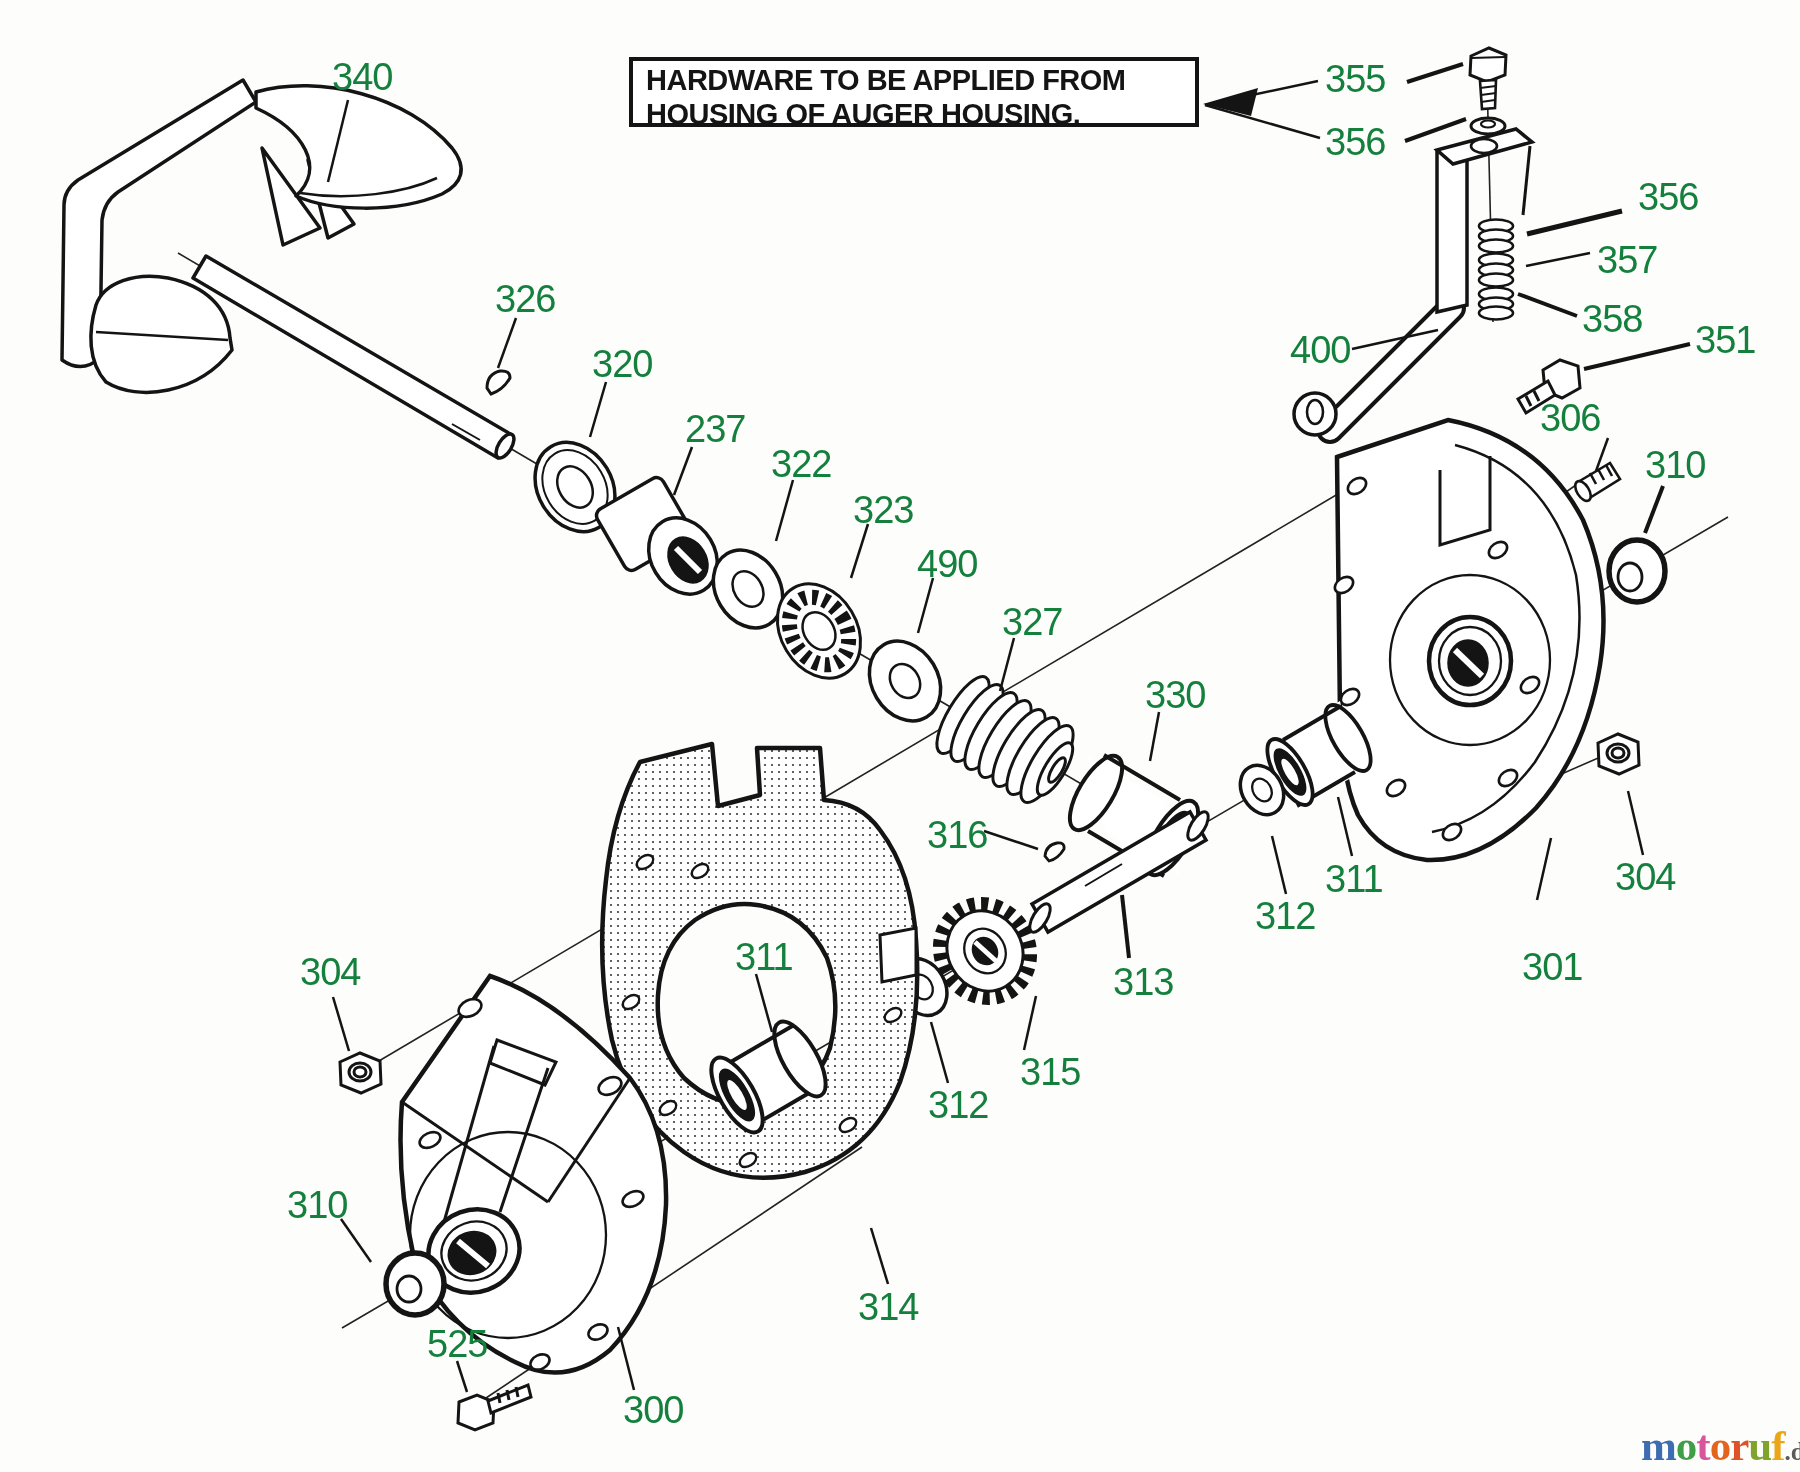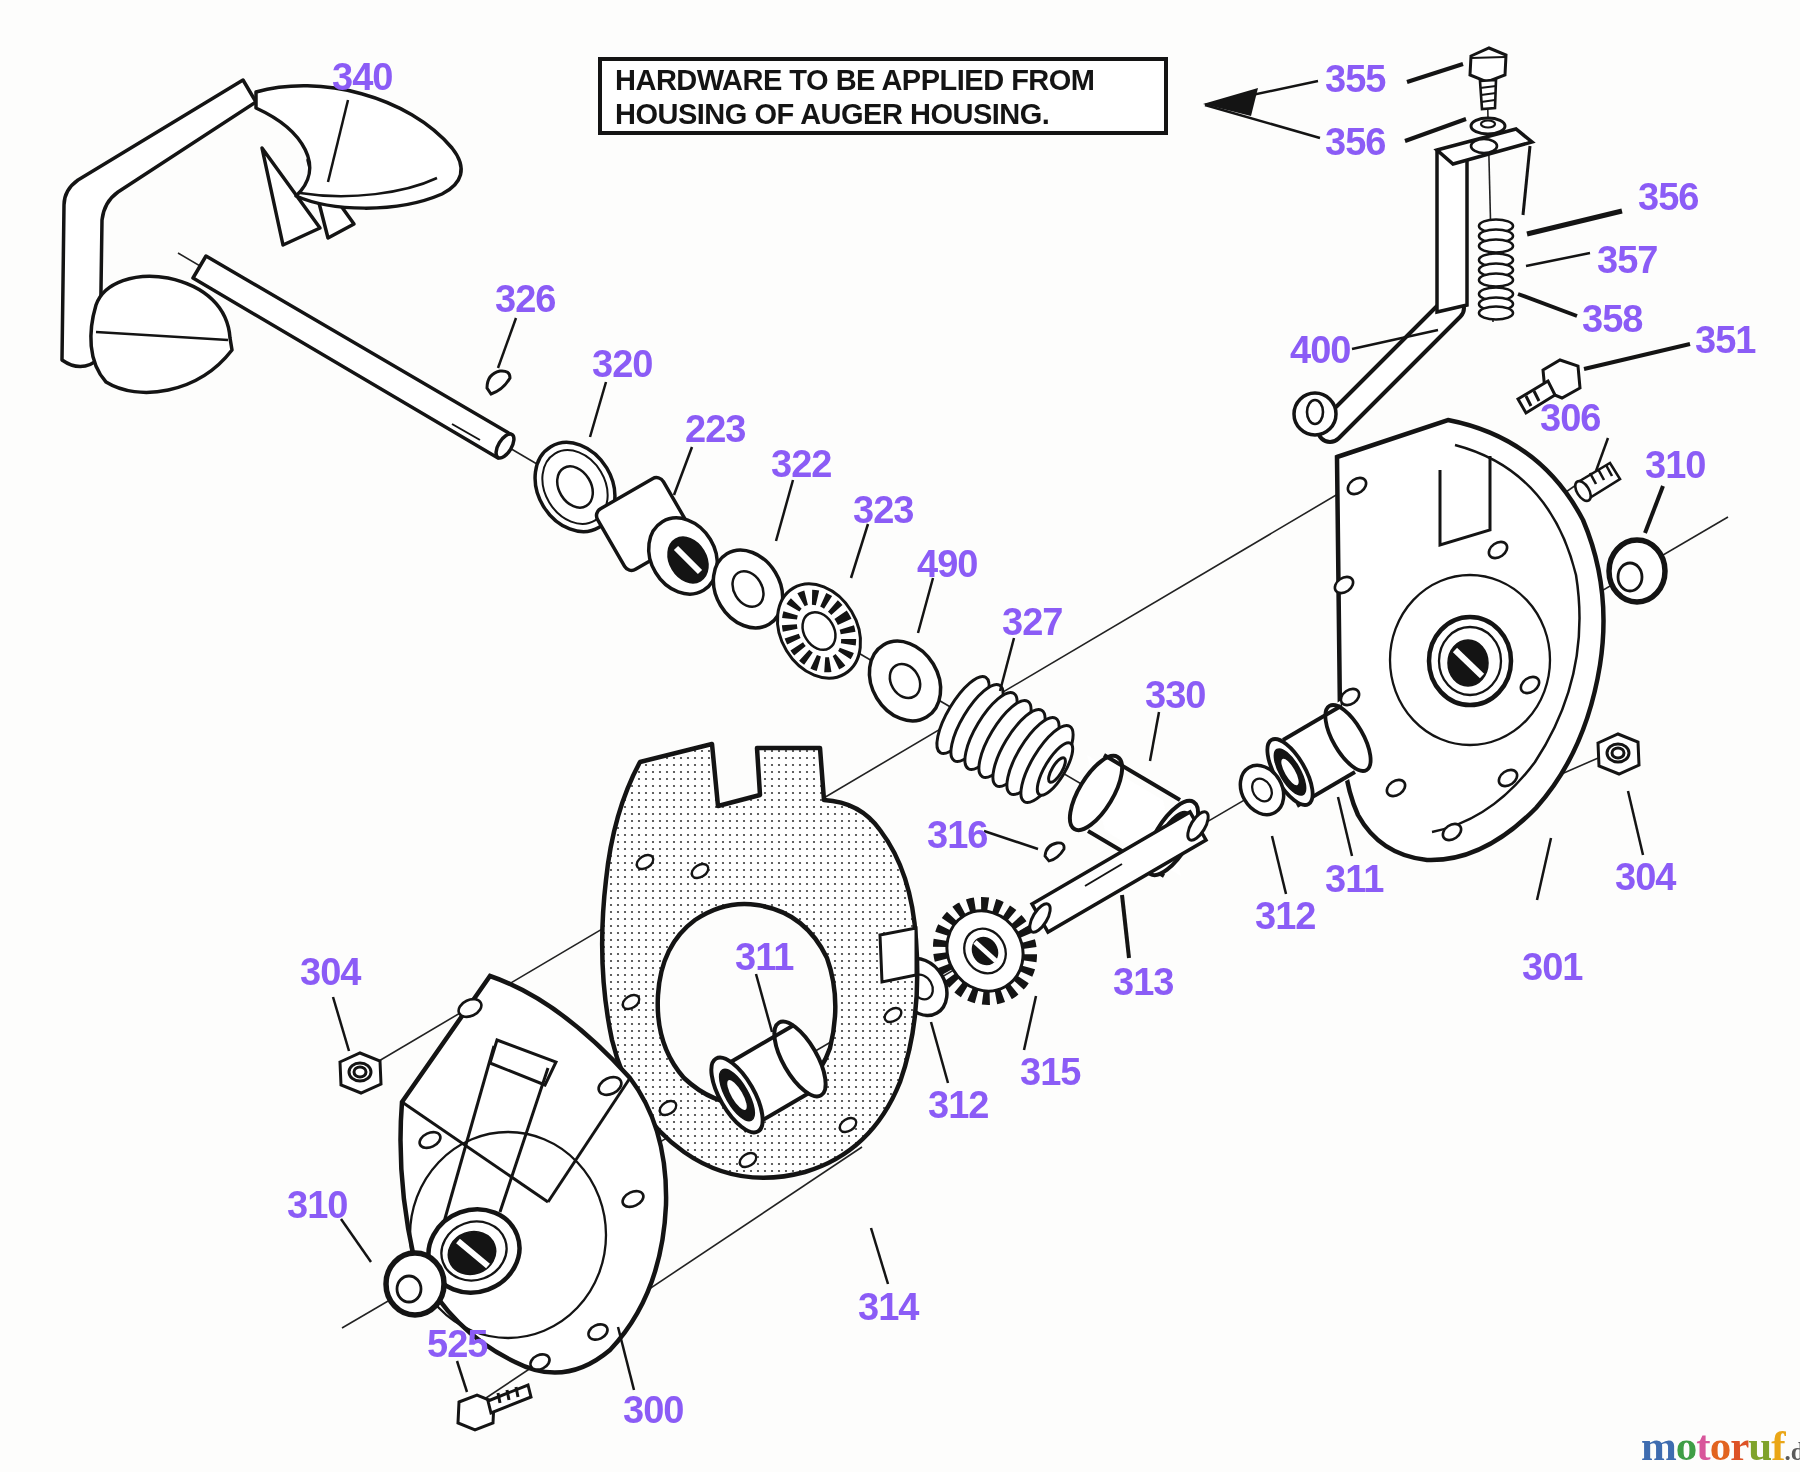--- a/index.html
+++ b/index.html
@@ -1,21 +1,21 @@
 <!DOCTYPE html>
 <html><head>
 <meta charset="utf-8">
 <style>
   html,body{margin:0;padding:0;background:#e8e8e8;}
   #stage{position:relative;width:1800px;height:1472px;background:#fdfdfc;overflow:hidden;
          font-family:"Liberation Sans",sans-serif;}
   #art{position:absolute;left:0;top:0;}
-  .callout{position:absolute;font-weight:bold;font-size:38px;letter-spacing:-1px;color:#8b5cf6;
+  .callout{position:absolute;font-weight:normal;font-size:38px;letter-spacing:-1px;color:#15803d;
            line-height:1;white-space:nowrap;}
-  #note-box{position:absolute;left:598px;top:57px;width:570px;height:78px;border:4px solid #141414;
+  #note-box{position:absolute;left:629px;top:57px;width:570px;height:70px;border:4px solid #141414;
             box-sizing:border-box;background:#fff;padding:2px 0 0 13px;}
   #note-box .note-line{display:block;font-weight:bold;font-size:29px;line-height:34px;color:#141414;
             letter-spacing:-0.5px;}
   #watermark{position:absolute;left:1641px;top:1424px;font-family:"Liberation Serif",serif;
              font-weight:bold;font-size:43px;line-height:1;letter-spacing:-1px;}
   #watermark .suffix{font-size:25px;color:#5a5a5a;letter-spacing:0;}
 </style>
 </head>
 <body>
 
@@ -368,21 +368,21 @@
       <div class="callout" style="left: 1325px; top: 123px;">356</div>
       <div class="callout" style="left: 1638px; top: 178px;">356</div>
       <div class="callout" style="left: 1597px; top: 241px;">357</div>
       <div class="callout" style="left: 1582px; top: 300px;">358</div>
       <div class="callout" style="left: 1290px; top: 331px;">400</div>
       <div class="callout" style="left: 1695px; top: 321px;">351</div>
       <div class="callout" style="left: 1540px; top: 399px;">306</div>
       <div class="callout" style="left: 1645px; top: 446px;">310</div>
       <div class="callout" style="left: 495px; top: 280px;">326</div>
       <div class="callout" style="left: 592px; top: 345px;">320</div>
-      <div class="callout" style="left: 685px; top: 410px;">223</div>
+      <div class="callout" style="left: 685px; top: 410px;">237</div>
       <div class="callout" style="left: 771px; top: 445px;">322</div>
       <div class="callout" style="left: 853px; top: 491px;">323</div>
       <div class="callout" style="left: 917px; top: 545px;">490</div>
       <div class="callout" style="left: 1002px; top: 603px;">327</div>
       <div class="callout" style="left: 1145px; top: 676px;">330</div>
       <div class="callout" style="left: 927px; top: 816px;">316</div>
       <div class="callout" style="left: 300px; top: 953px;">304</div>
       <div class="callout" style="left: 735px; top: 938px;">311</div>
       <div class="callout" style="left: 928px; top: 1086px;">312</div>
       <div class="callout" style="left: 1020px; top: 1053px;">315</div>

